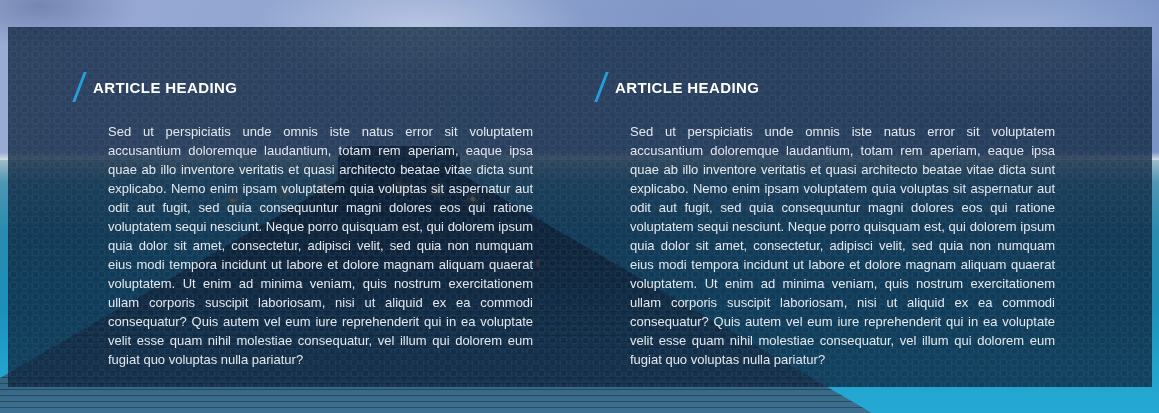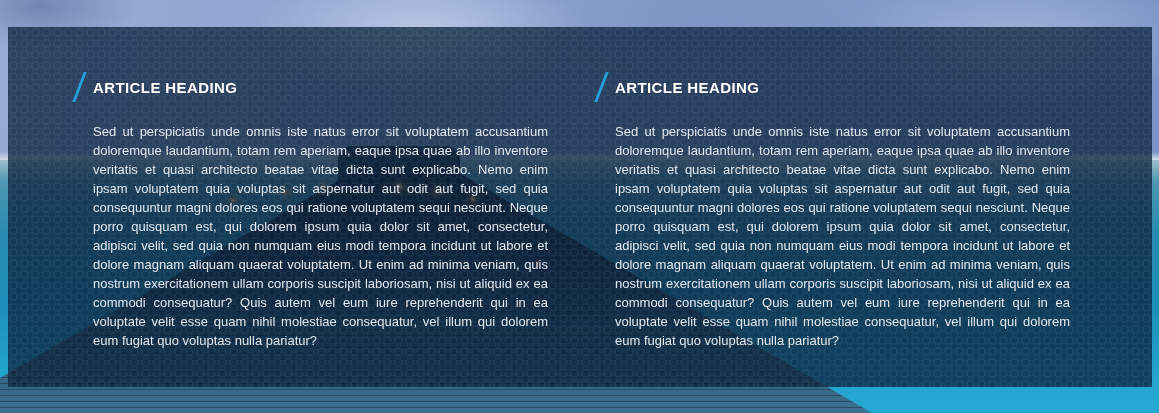--- a/index.html
+++ b/index.html
@@ -93,21 +93,21 @@
     color: #ffffff;
     text-transform: uppercase;
   }
   .slash {
     position: absolute; left: -15px; top: -7px;
     width: 3px; height: 30px;
     background: #259fdb;
     transform: skewX(-21deg);
   }
   .article p {
-    margin: 0;
+    margin: 15px;
     font-size: 13px;
     line-height: 19px;
     color: #e3e8ee;
     text-align: justify;
   }
 </style>
 </head>
 <body>
 
 <div class="stage">

